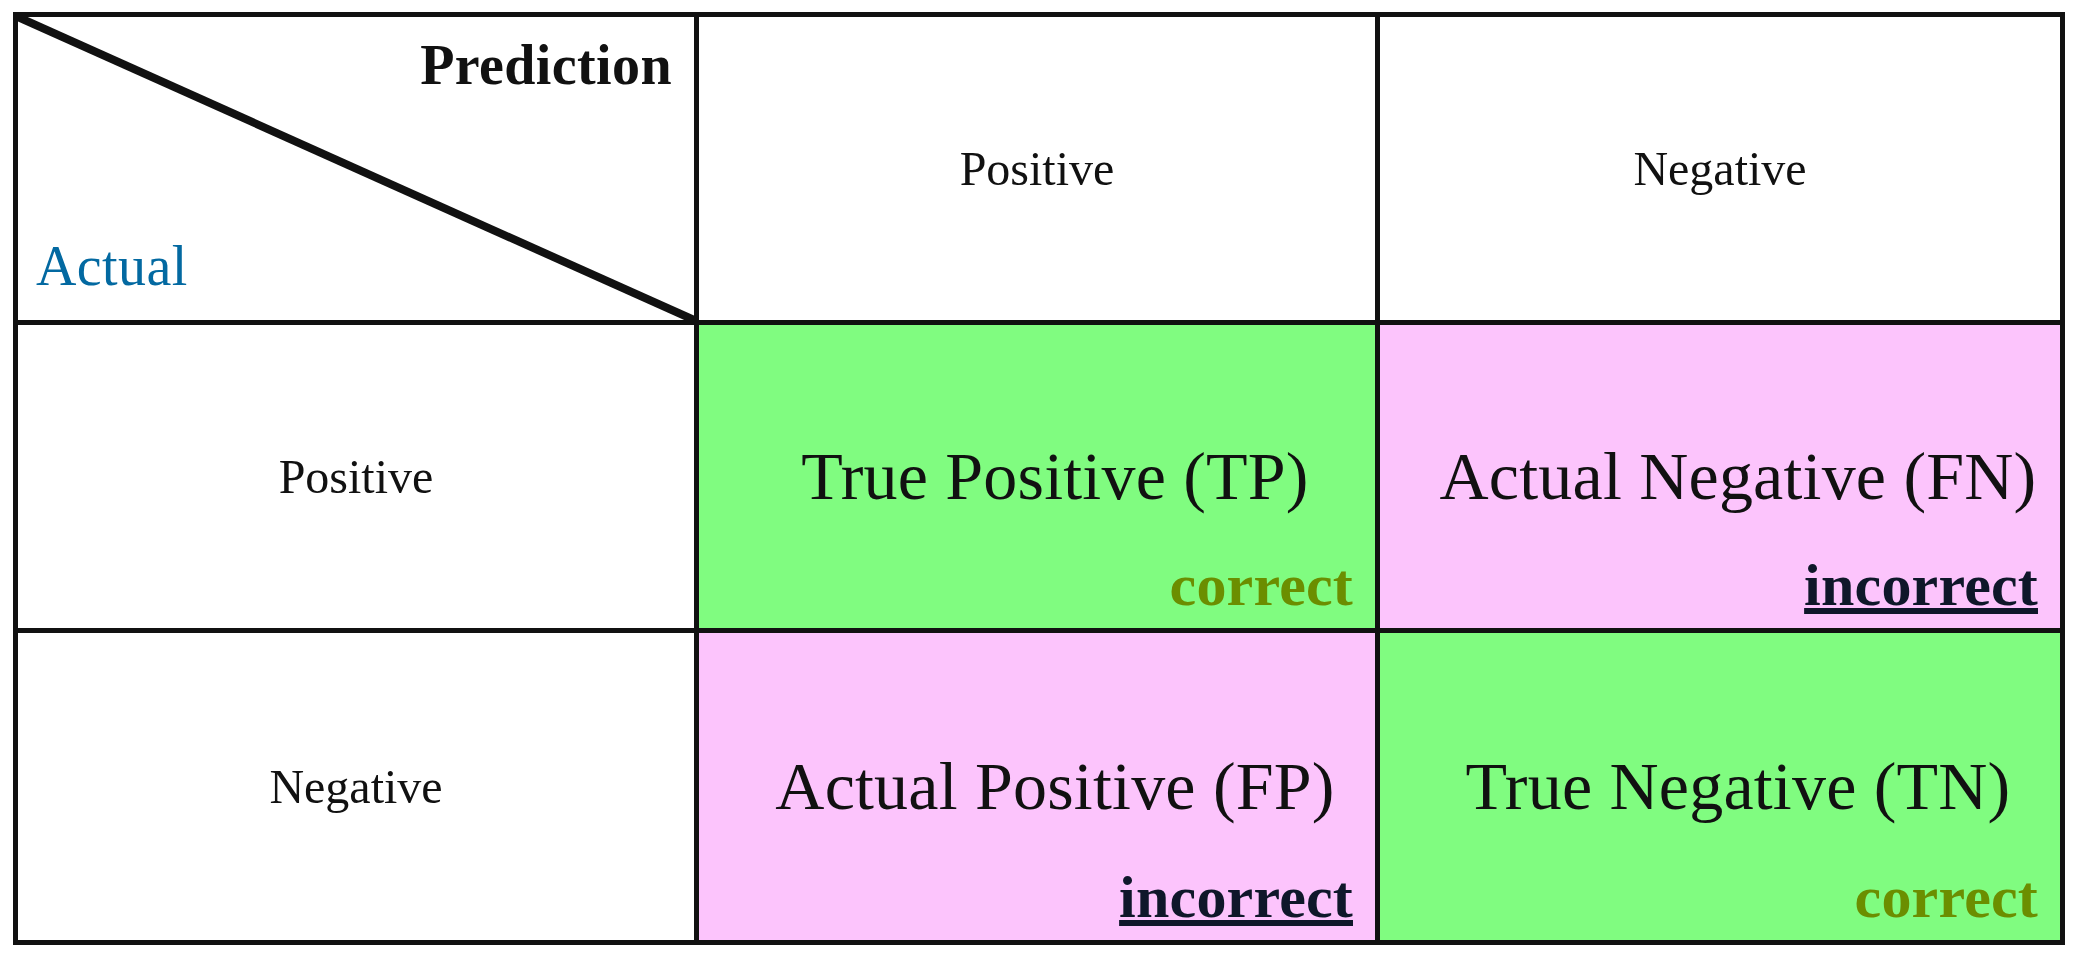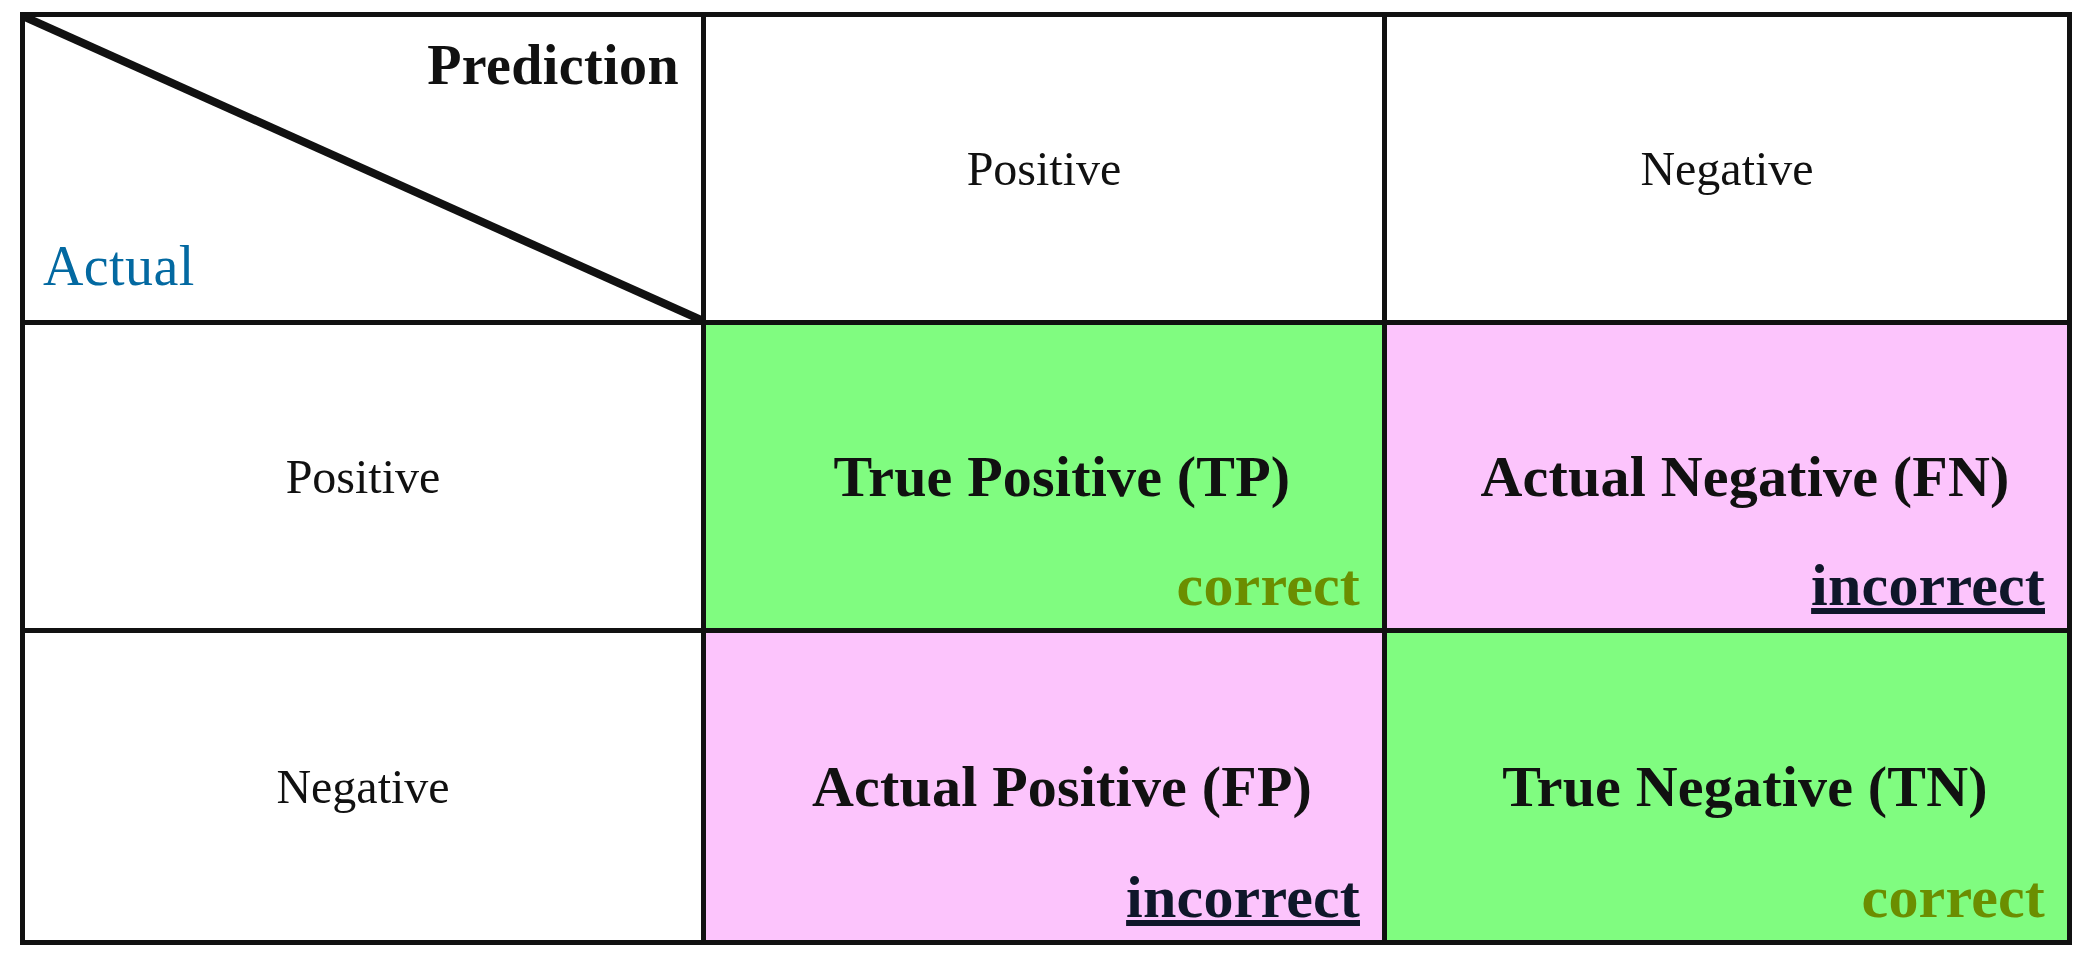--- a/index.html
+++ b/index.html
@@ -18,21 +18,21 @@
     position: absolute;
     left: 0;
     top: 0;
     width: 2097px;
     height: 960px;
   }
 
   
   .cm-table {
     position: absolute;
-    left: 20px;
+    left: 13px;
     top: 12px;
     width: 2047px;
     height: 928px;
     border-collapse: collapse;
     table-layout: fixed;
     padding-left: 32px;
   }
   .cm-table td {
     border: 5px solid #111111;
     padding: 0;
@@ -99,22 +99,22 @@
     position: relative;
     width: 100%;
     height: 100%;
     box-sizing: border-box;
     display: flex;
     flex-direction: column;
     justify-content: center;
     align-items: center;
   }
   .quad-title {
-    font-size: 58px;
-    font-weight: bold;
+    font-size: 68px;
+    font-weight: normal;
     color: #111111;
     white-space: nowrap;
     letter-spacing: 0.2px;
     margin-left: 36px;
   }
   .quad-verdict {
     position: absolute;
     right: 22px;
     bottom: 8px;
     font-size: 60px;

